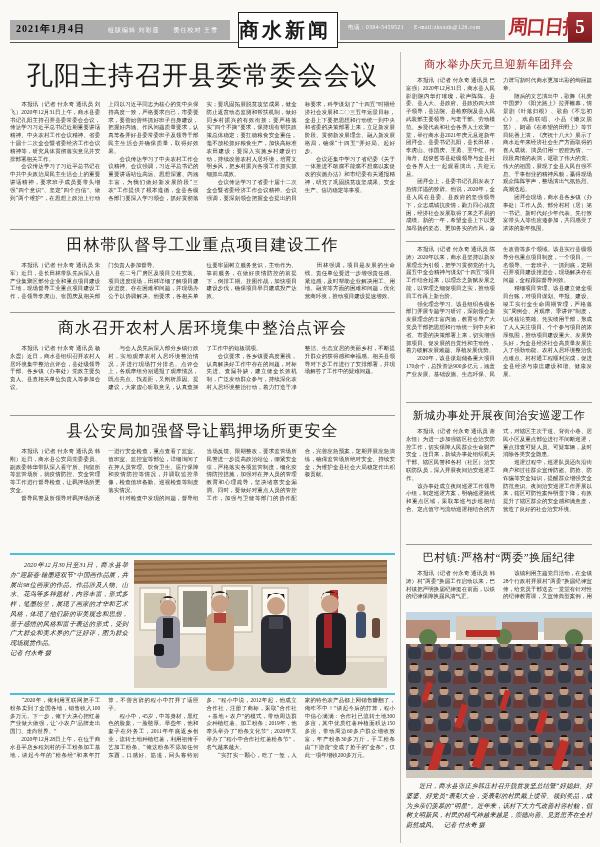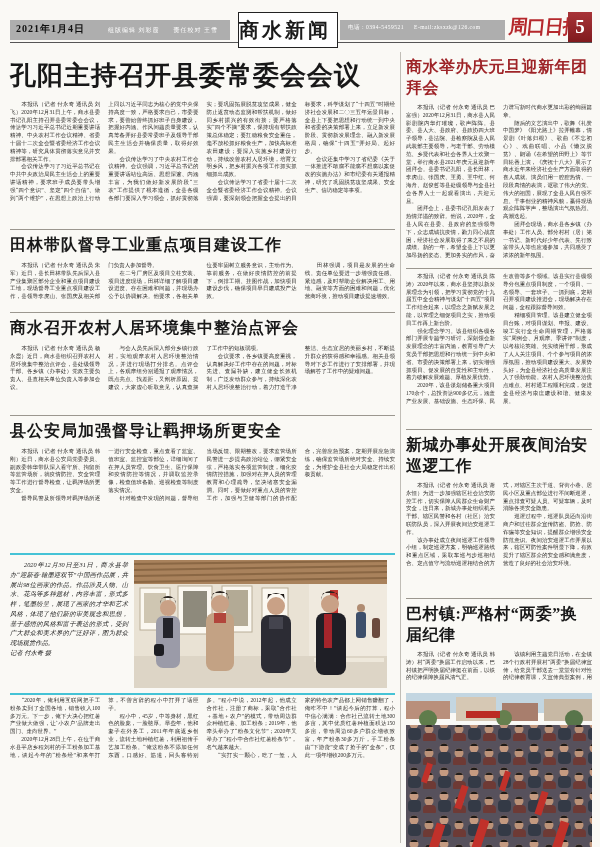--- a/index.html
+++ b/index.html
@@ -20,25 +20,25 @@
           border:1.5px solid #222;display:flex;align-items:center;justify-content:flex-start;}
   .secbox span{font-size:20px;font-weight:bold;letter-spacing:3px;color:#1a1a1a;}
   .masthead{position:absolute;left:499px;top:-2px;font-size:19px;font-weight:bold;color:#b5282c;
             transform:skewX(-6deg);letter-spacing:-1px;white-space:nowrap;}
   .pagebox{position:absolute;right:0;top:-4px;width:24px;height:30px;background:linear-gradient(#a83438,#801a1e);
            color:#fff;font-size:19px;font-weight:bold;display:flex;align-items:center;justify-content:center;}
   
   .main{position:absolute;top:52px;left:10px;right:8px;bottom:4px;display:flex;}
   .lcol{width:386px;padding-right:5px;border-right:1px solid #c0bdb6;}
   .rcol{width:186px;padding-left:5px;}
-  .hl{text-align:left;font-weight:bold;color:#181818;margin:0;}
+  .hl{text-align:center;font-weight:normal;color:#181818;margin:0;}
   .hl-xl{font-size:26px;letter-spacing:1px;margin:6px 0 8px;}
   .hl-l{font-size:16px;letter-spacing:1px;margin:5px 0 6px;}
   .hl-m{font-size:17px;letter-spacing:1px;margin:8px 0 2px;}
-  .hl-r{font-size:16px;letter-spacing:.5px;margin:5px 0 5px;}
+  .hl-r{font-size:11px;letter-spacing:.5px;margin:5px 0 5px;}
   .hl-red{color:#9e2428;}
   .byline{text-align:center;font-size:7px;color:#333;margin:0 0 5px;}
   .body{font-size:5.5px;line-height:1.42;color:#2e2c2a;text-align:justify;white-space:pre-line;
         overflow:hidden;column-gap:8px;}
   .c4{column-count:4;}
   .c2{column-count:2;}
   .sep{border:none;border-top:1px solid #9b978f;margin:4px 0;}
   
   .photoblk{border-top:2px solid #45c3d6;border-bottom:2px solid #45c3d6;margin:5px 0 2px;
             padding:5px 0;display:flex;gap:6px;}

